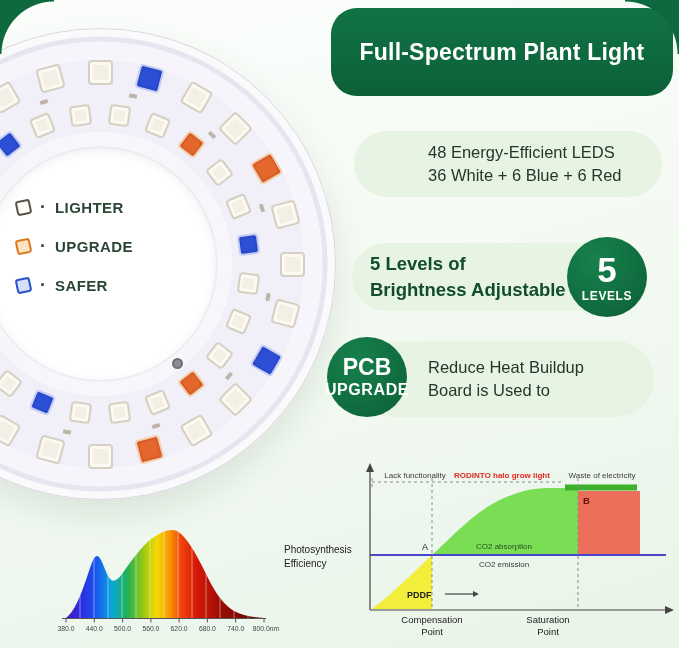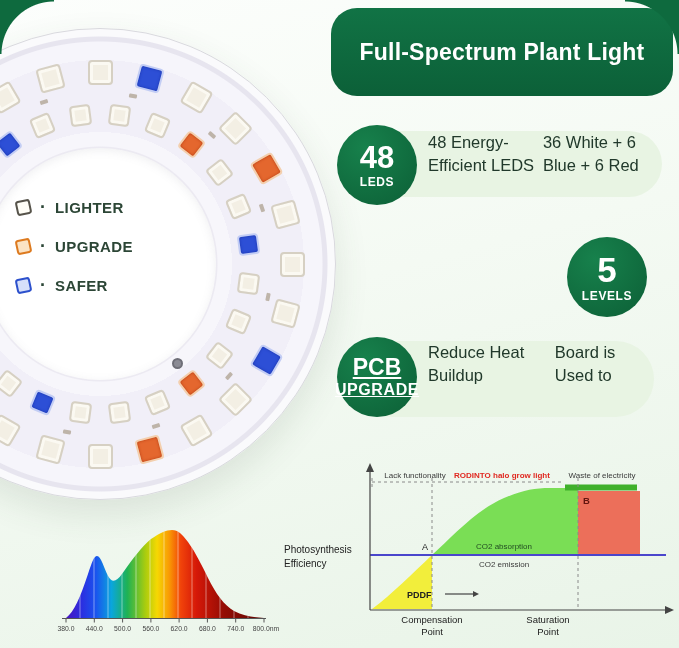--- a/index.html
+++ b/index.html
@@ -36,32 +36,32 @@
   
   .legend{position:absolute;left:16px;top:198px;z-index:3;}
   .legend-row{display:flex;align-items:center;gap:9px;margin-bottom:21px;}
   .chip{width:15px;height:15px;border-radius:3px;transform:rotate(-12deg);box-sizing:border-box;}
   .chip-white-led{background:#fffef7;border:2px solid #56534a;}
   .chip-orange-led{background:#fbe3c4;border:2px solid #dd7a1f;}
   .chip-blue-led{background:#d6e0fa;border:2px solid #2c50cc;}
   .legend-dot{font-size:18px;font-weight:700;color:#2c4636;line-height:1;}
   .legend-label{font-size:15px;font-weight:700;color:#2c4636;letter-spacing:.4px;}
   
-  .pill{position:absolute;background:#e8f4e3;display:flex;flex-direction:row;justify-content:center;z-index:2;}
+  .pill{position:absolute;background:#e8f4e3;display:flex;flex-direction:column;justify-content:center;z-index:2;}
   .pill-1{left:354px;top:131px;width:308px;height:66px;border-radius:33px;padding-left:74px;box-sizing:border-box;}
   .pill-2{left:352px;top:243px;width:294px;height:68px;border-radius:34px;padding-left:18px;box-sizing:border-box;}
   .pill-3{left:354px;top:341px;width:300px;height:76px;border-radius:38px;padding-left:74px;box-sizing:border-box;}
   .pill-line{font-size:16.5px;font-weight:500;color:#21392b;line-height:1.38;}
   .pill-2 .pill-line{font-size:18.5px;font-weight:700;color:#124d2c;line-height:1.4;}
   .badge{position:absolute;width:80px;height:80px;border-radius:50%;z-index:4;
     background:radial-gradient(circle at 35% 28%,#17814c,#0c5f36);
     color:#fff;display:flex;flex-direction:column;align-items:center;justify-content:center;text-align:center;}
   .badge-1{left:337px;top:125px;}
   .badge-2{left:567px;top:237px;}
-  .badge-3{left:337px;top:337px;text-decoration:underline;}
+  .badge-3{left:327px;top:337px;}
   .badge-big{font-size:31px;font-weight:700;line-height:1;}
   .badge-2 .badge-big{font-size:35px;}
   .badge-3 .badge-big{font-size:23px;}
   .badge-small{font-size:12px;font-weight:700;letter-spacing:.6px;margin-top:2px;}
   .badge-3 .badge-small{font-size:16px;}
   
   .spectrum-svg{position:absolute;left:58px;top:506px;width:220px;height:134px;overflow:visible;}
   .eff-svg{position:absolute;left:280px;top:458px;width:398px;height:188px;overflow:visible;}
   svg text{font-family:"Liberation Sans",sans-serif;}
 </style>
@@ -140,25 +140,25 @@
       <span class="chip chip-blue-led"></span>
       <span class="legend-dot">·</span>
       <span class="legend-label">SAFER</span>
     </div>
   </div>
 
   <div class="pill pill-1">
     <div class="pill-line">48 Energy-Efficient LEDS</div>
     <div class="pill-line">36 White + 6 Blue + 6 Red</div>
   </div>
-  <div class="badge badge-1">
-    <div class="badge-big">48</div>
-    <div class="badge-small">LEDS</div>
-  </div>
-
+
+  <div class="pill pill-2">
+    <div class="pill-line">5 Levels of</div>
+    <div class="pill-line">Brightness Adjustable</div>
+  </div>
   <div class="badge badge-2">
     <div class="badge-big">5</div>
     <div class="badge-small">LEVELS</div>
   </div>
 
   <div class="pill pill-3">
     <div class="pill-line">Reduce Heat Buildup</div>
     <div class="pill-line">Board is Used to</div>
   </div>
   <div class="badge badge-3">

